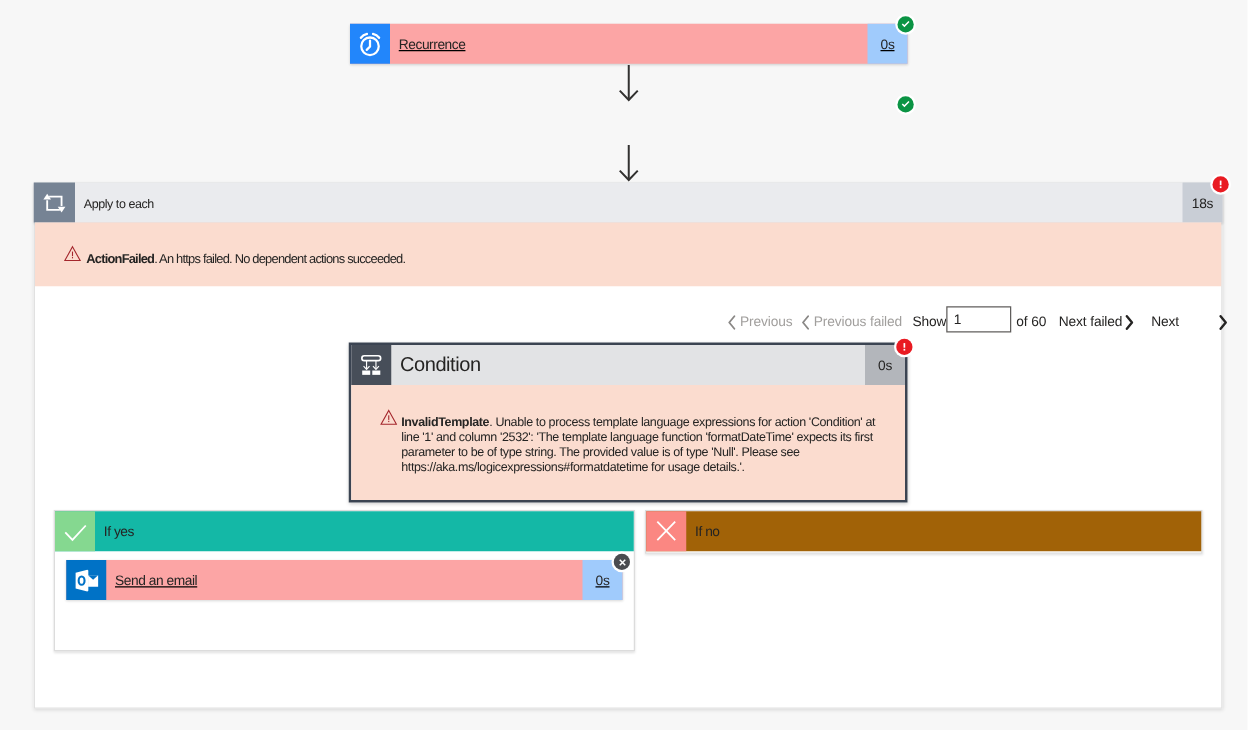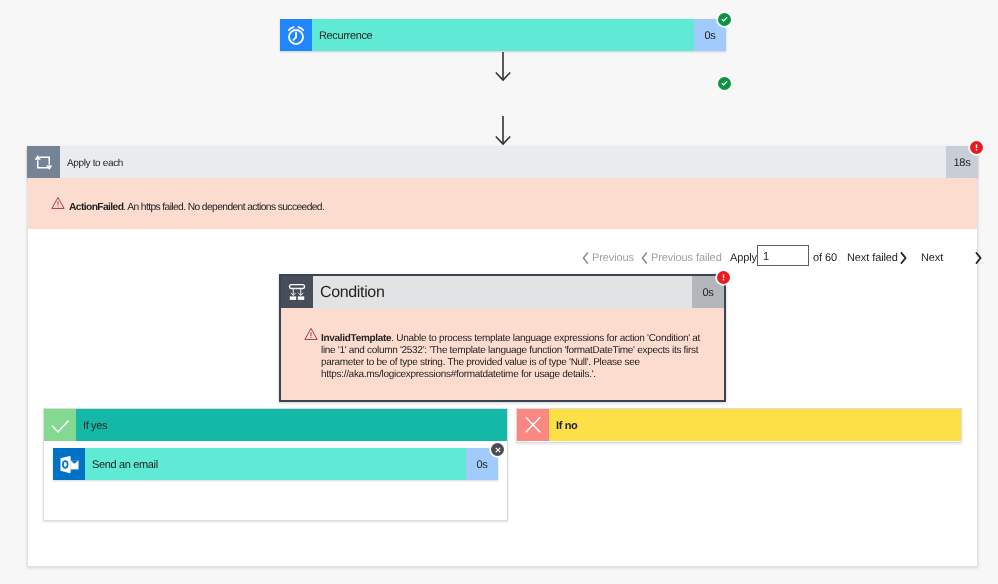--- a/index.html
+++ b/index.html
@@ -10,21 +10,21 @@
 
   
   .card{position:absolute;display:flex;align-items:stretch;height:32px;
         box-shadow:0 1px 2px rgba(0,0,0,.16);box-sizing:border-box;}
   .card .icon{width:32px;flex:0 0 32px;display:flex;align-items:center;justify-content:center;}
   .card .title{flex:1 1 auto;display:flex;align-items:center;
                padding-left:7px;padding-top:1px;font-size:11px;color:#252423;letter-spacing:-0.35px;}
   .card .dur{flex:0 0 32px;display:flex;align-items:center;justify-content:center;
              font-size:11px;padding-top:1px;color:#252423;letter-spacing:-0.2px;}
 
-  .card.blue{background:#5eead4;}
+  .card.blue{background:#fca5a5;text-decoration:underline;}
   .card.blue .dur{background:#a0cbfc;}
 
   
   .badge{position:absolute;width:13px;height:13px;border-radius:50%;
          display:flex;align-items:center;justify-content:center;
          box-shadow:0 0 0 1.8px #ffffff;}
   .badge svg{display:block;}
   .badge.ok{background:#0b9444;}
   .badge.err{background:#e91b22;}
   .badge.skip{background:#4a4c50;}
@@ -78,21 +78,21 @@
 
   
   .branch{position:absolute;background:#fff;box-sizing:border-box;
           border:1px solid #dcdcdc;box-shadow:0 1px 2px rgba(0,0,0,.12);}
   .br-head{display:flex;align-items:stretch;height:32px;}
   .br-head .icon{width:32px;flex:0 0 32px;display:flex;align-items:center;justify-content:center;}
   .br-head .title{flex:1 1 auto;display:flex;align-items:center;padding-left:7px;padding-top:1px;
                   font-size:11px;color:#252423;letter-spacing:-0.35px;}
   .br-yes .br-head{background:#14b8a6;}
   .br-yes .br-head .icon{background:#85d890;}
-  .br-no  .br-head{background:#fde047;font-weight:bold;}
+  .br-no  .br-head{background:#a16207;}
   .br-no  .br-head .icon{background:#fb8782;}
 </style>
 </head>
 <body>
 
 <div class="stage">
 
   <div class="card blue" style="left:280px;top:19px;width:446px;">
     <div class="icon" style="background:#2286fb;">
       <svg width="24" height="24" viewBox="0 0 24 24" aria-hidden="true">
@@ -175,21 +175,21 @@
       <span class="lbl">Previous</span>
     </div>
     <div class="lnk dis" style="left:59px;">
       <span class="chev">
         <svg width="7" height="12" viewBox="0 0 7 12" style="margin-left:2px">
             <path d="M5.5 1.0 L1.4 6.0 L5.5 11.0" stroke="#8a8886" stroke-width="1.45" fill="none" stroke-linecap="round" stroke-linejoin="round"></path>
           </svg>
       </span>
       <span class="lbl">Previous failed</span>
     </div>
-    <span class="ptxt" style="left:150px;">Apply</span>
+    <span class="ptxt" style="left:150px;">Show</span>
     <input type="text" style="left: 177px;" value="1">
     <span class="ptxt" style="left:233px;">of 60</span>
     <div class="lnk" style="left:267px;">
       <span class="lbl">Next failed</span>
       <span class="chev" style="margin-left:2px;">
         <svg width="7" height="12" viewBox="0 0 7 12">
             <path d="M1.5 1.0 L5.6 6.0 L1.5 11.0" stroke="#252423" stroke-width="1.9" fill="none" stroke-linecap="round" stroke-linejoin="round"></path>
           </svg>
       </span>
     </div>

